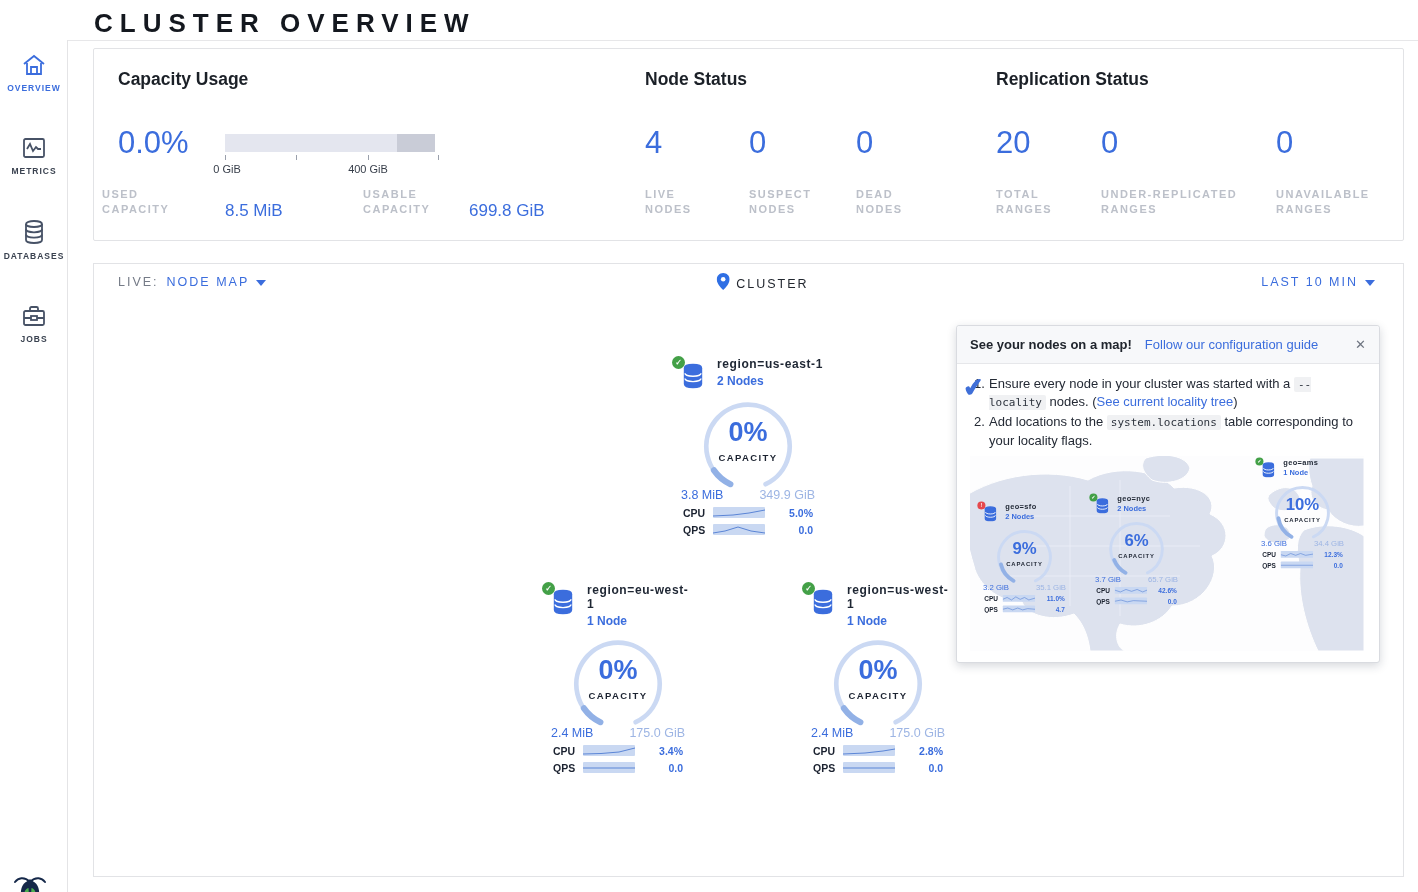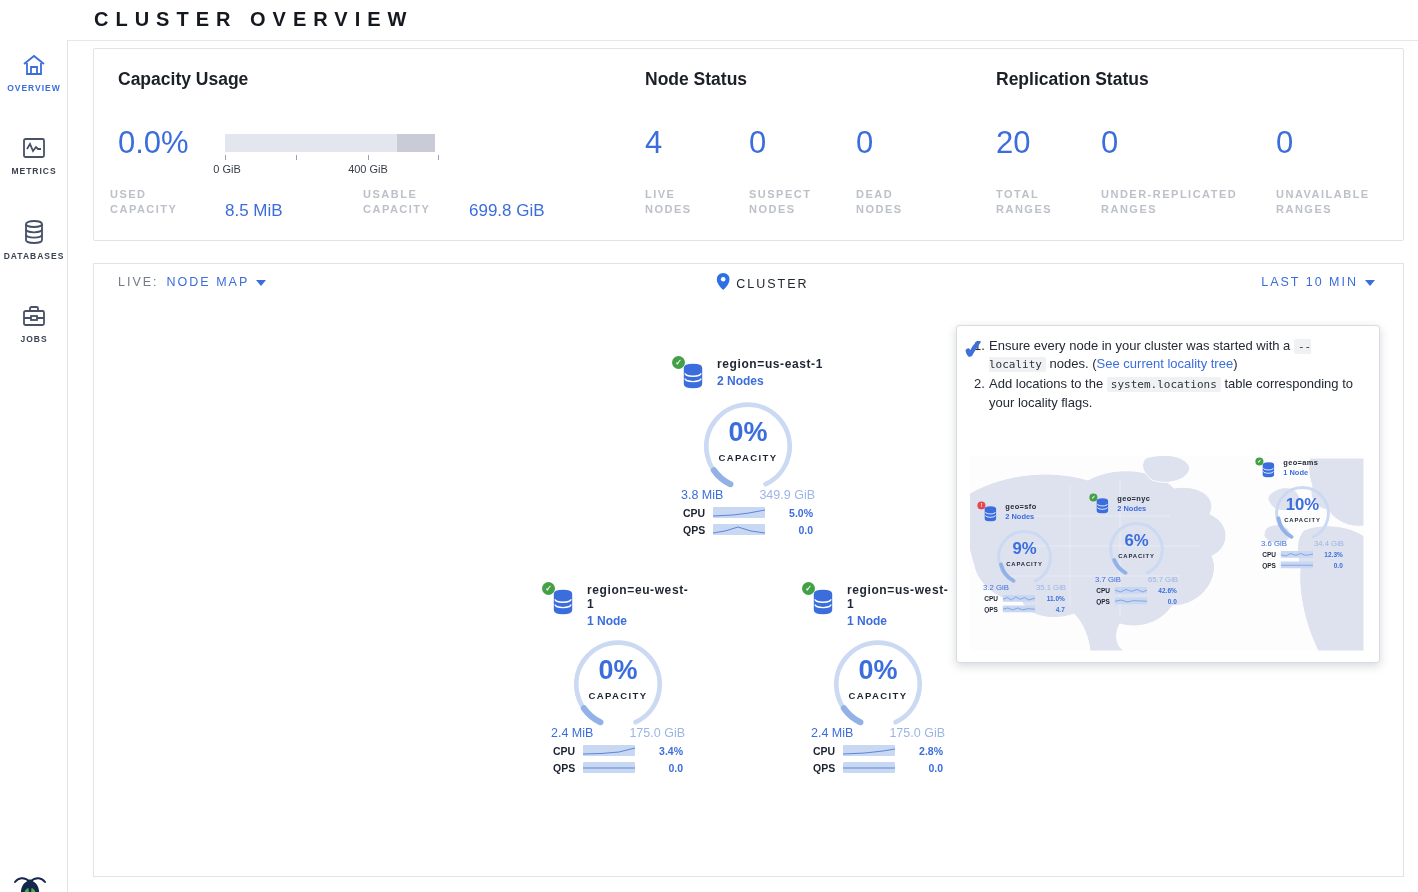--- a/index.html
+++ b/index.html
@@ -12,21 +12,21 @@
     background:#fff; border-right:1px solid #e4e4e6; z-index:5;margin-top:40px; }
   .sb-item { width:68px; padding-top:13px; text-align:center; cursor:pointer; margin-bottom:30px;}
   .sb-item svg { display:block; margin:0 auto 6px; }
   .sb-label { font-size:8.5px; font-weight:700; letter-spacing:1px; color:#3a4250; }
   .sb-item.active .sb-label { color:#3b6ddd; }
   .sb-logo { position:absolute; left:10px; bottom:14px; }
 
   
   .page-header { position:absolute; left:68px; top:0; width:1350px; height:41px;
     border-bottom:1px solid #e7e7e9; background:#fff; }
-  .page-title { position:absolute; left:26px; top:8px; font-size:20px; font-weight:700;
+  .page-title { position:absolute; left:26px; top:8px; font-size:26px; font-weight:700;
     letter-spacing:7px; color:#14181f; }
 
   
   .sum-card { position:absolute; left:93px; top:48px; width:1311px; height:193px;
     border:1px solid #e2e3e6; border-radius:2px; background:#fff; }
   .sum-title { position:absolute; font-size:17.5px; font-weight:600; color:#1b2027; }
   .big-num { position:absolute; font-size:31px; color:#3b6ddd; }
   .cap-label { position:absolute; font-size:11px; font-weight:700; letter-spacing:1.5px;
     color:#bcc0c9; line-height:15px; }
   .cap-value { position:absolute; font-size:17px; color:#3b6ddd; }
@@ -172,21 +172,21 @@
   <div class="big-num" style="left:24px; top:76px">0.0%</div>
   <div class="cap-bar">
     <div class="cap-bar-dark"></div>
     <div class="tick" style="left:0"></div>
       <div class="tick" style="left:71px"></div>
     <div class="tick" style="left:143px"></div>
       <div class="tick" style="left:213px"></div>
     <div class="tick-label" style="left:2px">0 GiB</div>
     <div class="tick-label" style="left:143px">400 GiB</div>
   </div>
-  <div class="cap-label" style="left:16px; top:138px">
+  <div class="cap-label" style="left:8px; top:138px">
     <div>USED</div>
       <div>CAPACITY</div>
   </div>
   <div class="cap-value" style="left:131px; top:152px">8.5 MiB</div>
   <div class="cap-label" style="left:269px; top:138px">
     <div>USABLE</div>
       <div>CAPACITY</div>
   </div>
   <div class="cap-value" style="left:375px; top:152px">699.8 GiB</div>
 
@@ -389,20 +389,25 @@
       <span class="nc-spark">
         <svg width="52" height="11" viewBox="0 0 52 11">
             <polyline points="0,6 52,6" fill="none" stroke="#5b85d6" stroke-width="1"></polyline>
           </svg>
       </span>
       <span class="nc-mval">0.0</span>
     </div>
   </div>
 
   <div class="popup">
+    <div class="popup-header">
+      <span class="popup-title">See your nodes on a map!</span>
+      <a class="popup-link">Follow our configuration guide</a>
+      <span class="popup-close">✕</span>
+    </div>
     <div class="popup-body">
       <span class="big-check">✔</span>
       <div class="step">
         <span class="step-num">1.</span><span>Ensure every node in your cluster was started with a </span><code>--locality</code><span> nodes. (</span><a>See current locality tree</a><span>)</span>
       </div>
       <div class="step">
         <span class="step-num">2.</span><span>Add locations to the </span><code>system.locations</code><span> table corresponding to your locality flags.</span>
       </div>
     </div>
 

